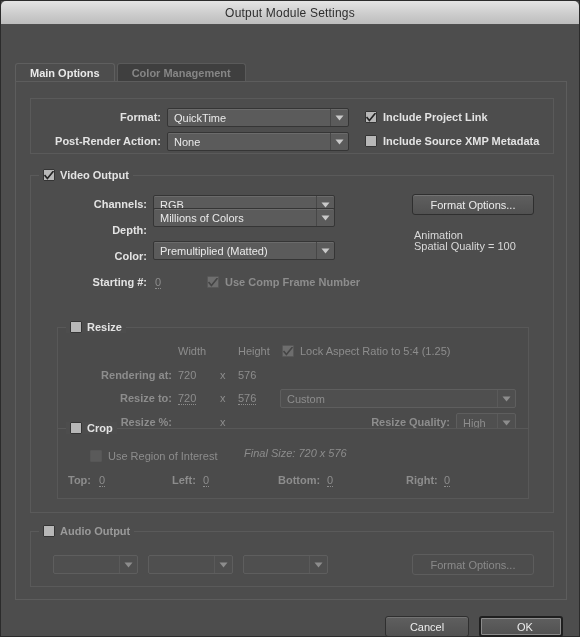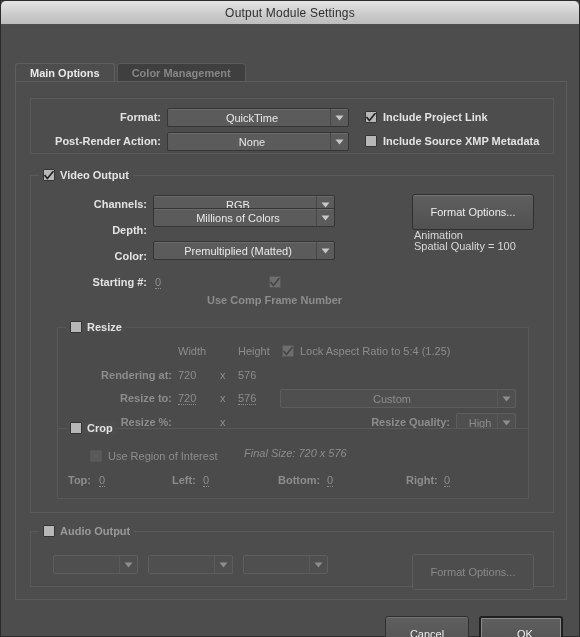--- a/index.html
+++ b/index.html
@@ -147,21 +147,20 @@
   .dd {
     position: absolute;
     box-sizing: border-box;
     height: 19px;
     background: #5b5b5b;
     border: 1px solid #353535;
     border-radius: 2px;
     display: flex;
     align-items: center;
     box-shadow: inset 0 1px 0 #6b6b6b;
-    text-align: center;
   }
   .dd-text {
     flex: 1;
     padding-left: 6px;
     font-size: 11px;
     color: #eaeaea;
     overflow: hidden;
     white-space: nowrap;
     text-overflow: ellipsis;
   }
@@ -180,21 +179,21 @@
     border-color: #5e5e5e;
     box-shadow: none;
   }
   .dd.disabled .dd-text { color: #8d8d8d; }
   .dd.disabled .dd-arrow { border-left-color: #5a5a5a; }
 
   
   .btn {
     position: absolute;
     box-sizing: border-box;
-    height: 36px;
+    height: 21px;
     border-radius: 3px;
     background: linear-gradient(to bottom, #5f5f5f, #515151);
     border: 1px solid #2f2f2f;
     box-shadow: inset 0 1px 0 #737373;
     display: flex; align-items: center; justify-content: center;
     font-size: 11px;
     color: #ececec;
   }
   .btn.default {
     border: 2px solid #1f1f1f;
@@ -228,21 +227,21 @@
   .cbrow {
     position: absolute;
     display: flex;
     align-items: center;
     gap: 6px;
     font-size: 11px;
     font-weight: bold;
     color: #e3e3e3;
     white-space: nowrap;
   }
-  .cbrow.dim { color: #8d8d8d; font-weight: bold; flex-direction: column; }
+  .cbrow.dim { color: #8d8d8d; font-weight: bold; }
   .cbrow.dimnorm { color: #8d8d8d; font-weight: normal; }
 </style>
 </head>
 <body>
 
 <div class="window">
 
   <div class="titlebar">
     <span class="titlebar-text">Output Module Settings</span>
   </div>

